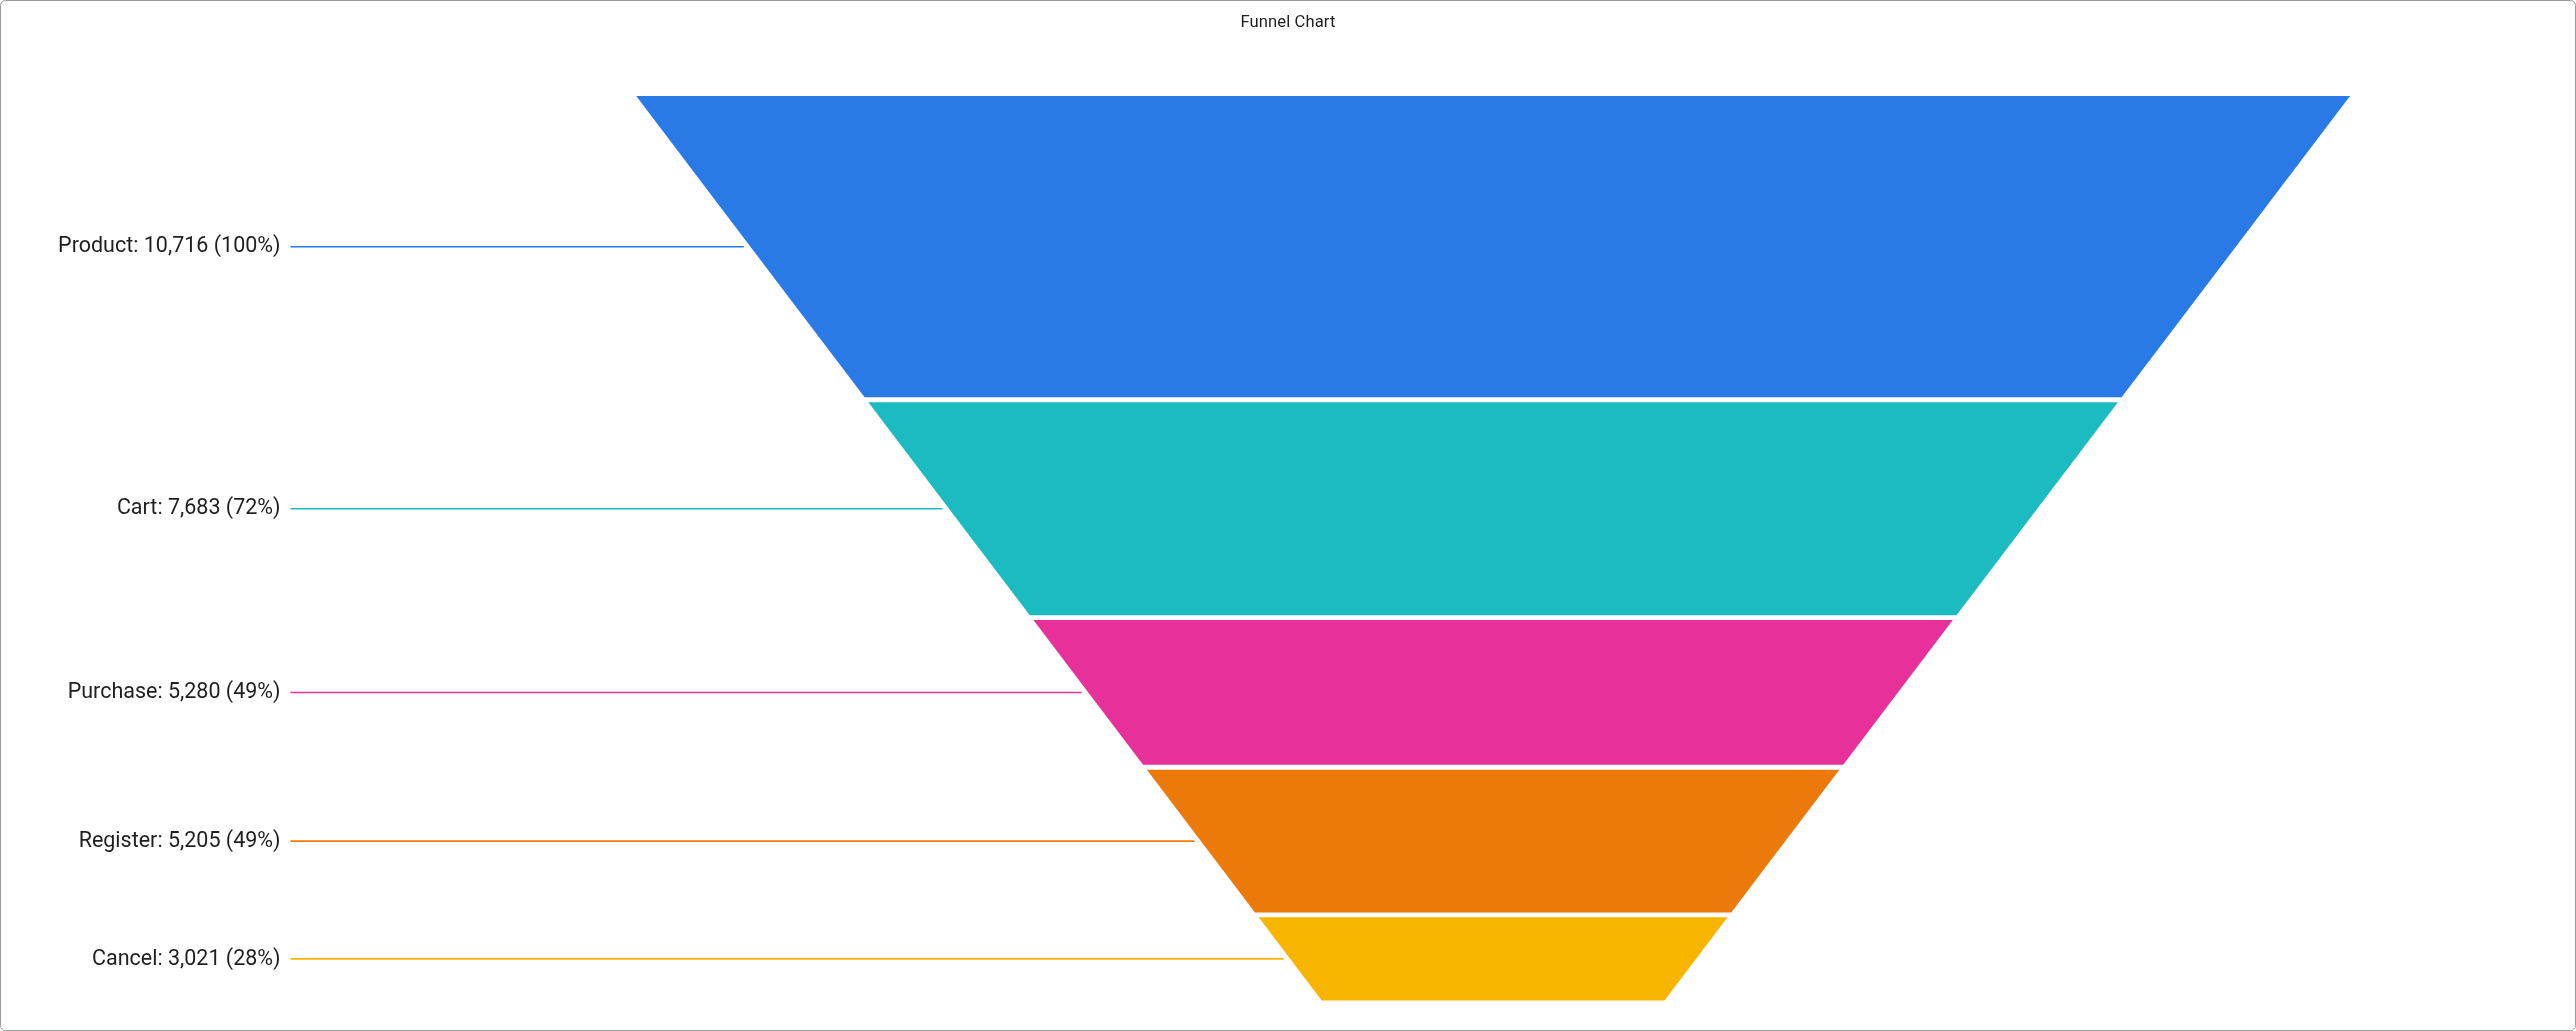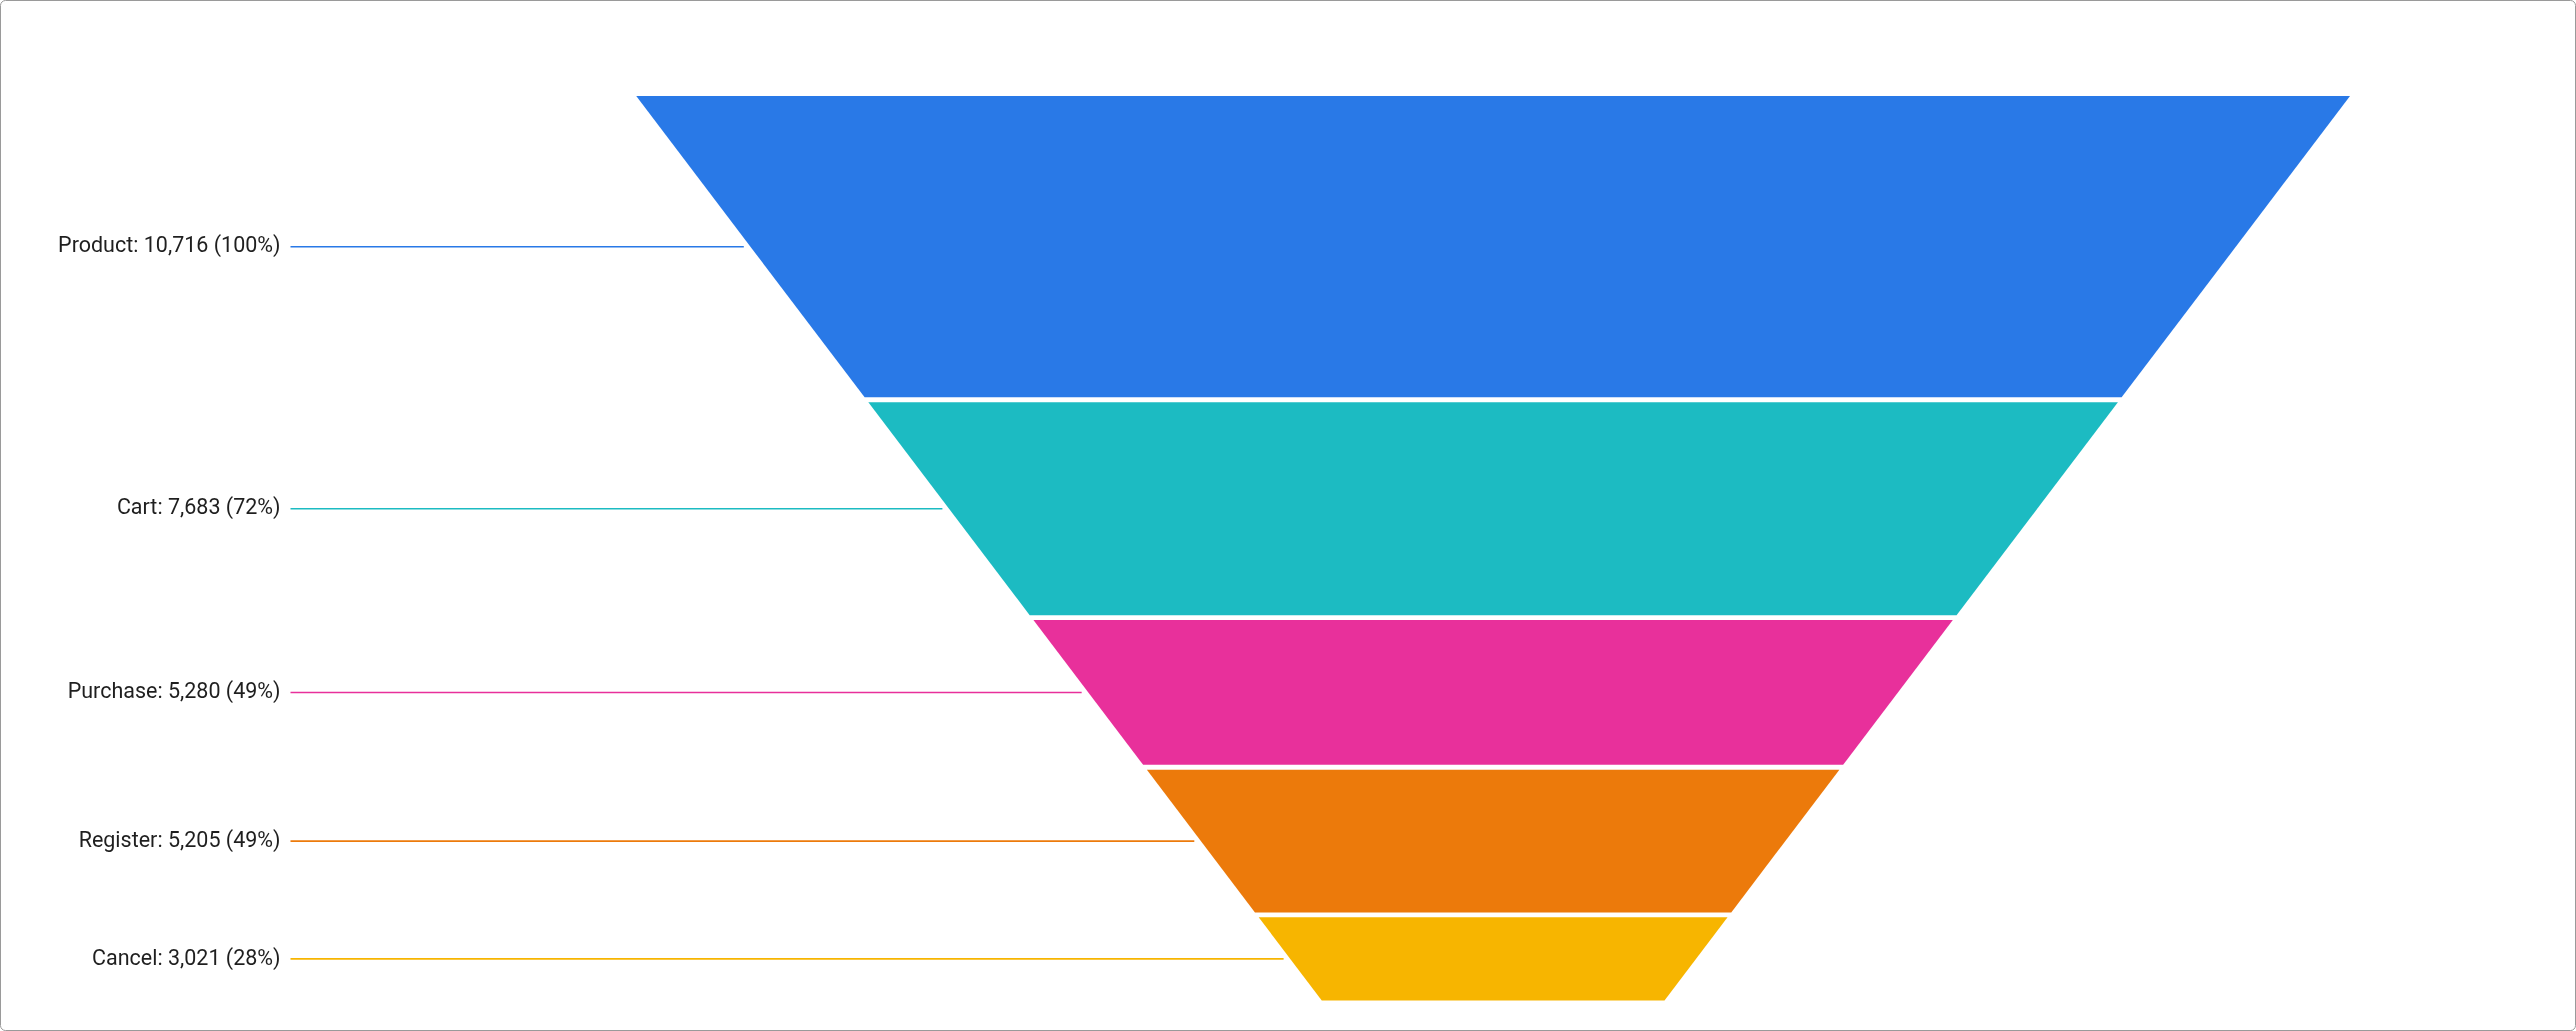--- a/index.html
+++ b/index.html
@@ -39,20 +39,21 @@
   }
   .label-text {
     font-size: 13px;
     fill: #1f1f1f;
   }
 </style>
 </head>
 <body>
 
 <div class="frame">
+  <div class="title">Funnel Chart</div>
   <svg class="chart" id="chart-svg" preserveAspectRatio="none" viewBox="0 0 1556 628">
       <polygon points="384,58 1420,58 1281.9406802804522,241.90141043723557 522.0593197195478,241.90141043723557" fill="#2979e7"></polygon>
       <line x1="175" y1="149.95070521861777" x2="449.0296598597739" y2="149.95070521861777" stroke="#2979e7" stroke-width="1"></line>
       <text x="169" y="149.95070521861777" text-anchor="end" dominant-baseline="middle" class="label-text">Product: 10,716 (100%)</text>
       <polygon points="524.3114936325914,244.90141043723557 1279.6885063674088,244.90141043723557 1182.149575437951,374.8277856135402 621.850424562049,374.8277856135402" fill="#1cbbc2"></polygon>
       <line x1="175" y1="309.86459802538786" x2="569.0809590973201" y2="309.86459802538786" stroke="#1cbbc2" stroke-width="1"></line>
       <text x="169" y="309.86459802538786" text-anchor="end" dominant-baseline="middle" class="label-text">Cart: 7,683 (72%)</text>
       <polygon points="624.1025984750925,377.8277856135402 1179.8974015249075,377.8277856135402 1113.569979763292,466.1789844851904 690.4300202367082,466.1789844851904" fill="#e8309b"></polygon>
       <line x1="175" y1="422.0033850493653" x2="653.2663093559004" y2="422.0033850493653" stroke="#e8309b" stroke-width="1"></line>
       <text x="169" y="422.0033850493653" text-anchor="end" dominant-baseline="middle" class="label-text">Purchase: 5,280 (49%)</text>

